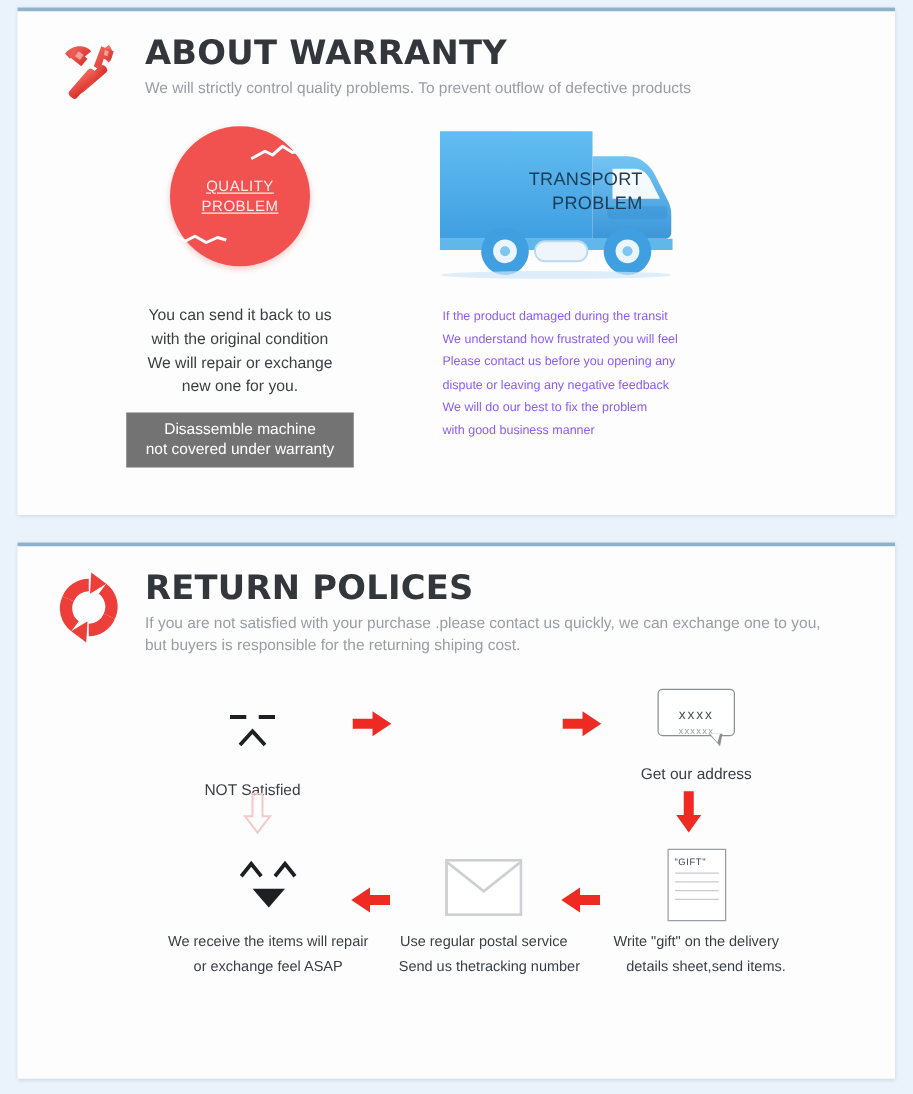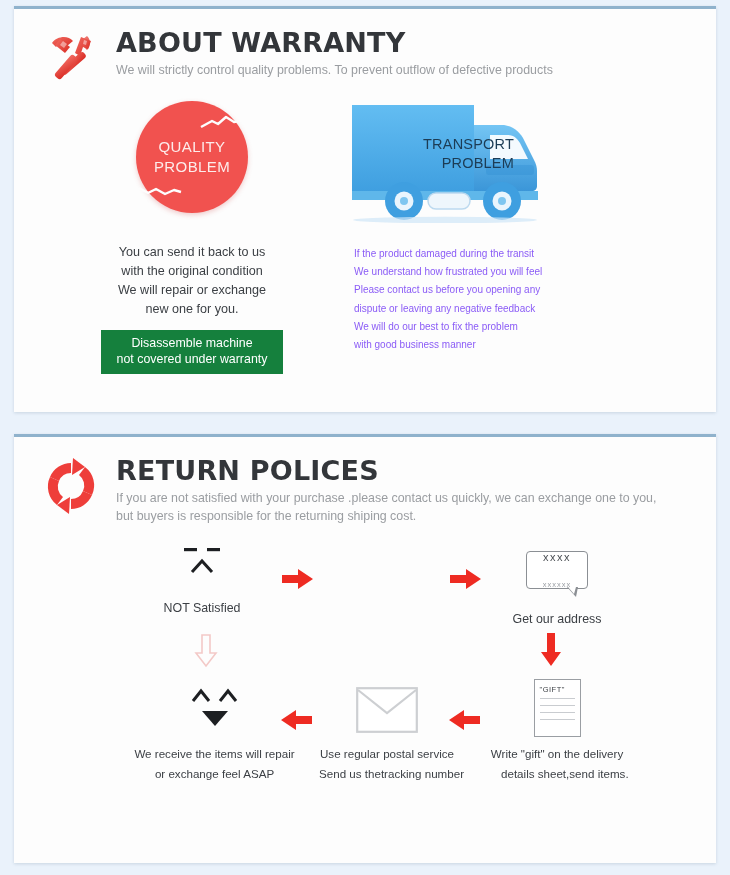--- a/index.html
+++ b/index.html
@@ -50,59 +50,59 @@
   .circle-wrap{height:128px;display:flex;justify-content:center;align-items:flex-start;}
   .circle{
     width:112px;height:112px;border-radius:50%;
     background:#f1524f;
     position:relative;
     display:flex;flex-direction:column;
     align-items:center;justify-content:center;
     box-shadow:0 2px 5px rgba(210,90,90,.30);
   }
   .circle span{
-    color:#fdeceb;font-size:15px;line-height:1.35;letter-spacing:.4px;
+    color:#fdeceb;font-size:12px;line-height:1.35;letter-spacing:.4px;text-decoration:underline;
   }
   .crack{position:absolute;}
   .crack svg{display:block;}
 
   .truck-wrap{height:128px;position:relative;}
   .truck-lbl{
     position:absolute;left:54px;top:34px;
     color:#1c3c55;font-size:14.5px;line-height:1.3;text-align:right;width:110px;
     letter-spacing:.2px;
   }
 
   .left-text{
     text-align:center;color:#3b3f44;font-size:12.6px;line-height:1.52;
     margin-top:14px;
   }
   .banner{
     margin:10px auto 18px auto;width:174px;
-    background:#15803d;color:#ffffff;
+    background:#737373;color:#ffffff;
     font-size:12.4px;line-height:1.35;text-align:center;
     padding:5px 4px 6px 4px;
   }
   .right-text{
     color:#8b5cf6;font-size:10px;line-height:1.82;margin-top:16px;padding-left:4px;
   }
 
   
   .flow{position:relative;margin-top:6px;height:268px;}
   .node{position:absolute;text-align:center;}
   .node-cap{
     color:#3b3f44;font-size:12.4px;line-height:1.42;margin-top:7px;white-space:nowrap;
   }
   .cap-sm{font-size:11.6px;}
   .icon-box{height:58px;display:flex;align-items:center;justify-content:center;}
   .arrow{position:absolute;}
   .bubble{
     width:60px;height:36px;border:1.4px solid #8b8f94;border-radius:4px;
     position:relative;display:flex;flex-direction:column;
-    align-items:center;justify-content:space-between;background:#fff;
+    align-items:center;justify-content:flex-end;background:#fff;
   }
   .bubble .l1{font-size:11px;color:#4a4e53;letter-spacing:1.5px;line-height:1;}
   .bubble .l2{font-size:7.5px;color:#9a9ea3;letter-spacing:1px;line-height:1;margin-top:3px;}
   .bubble:after{
     content:"";position:absolute;right:9px;bottom:-9px;
     width:0;height:0;border-left:9px solid transparent;
     border-right:2px solid transparent;border-top:10px solid #8b8f94;
   }
   .bubble:before{
     content:"";position:absolute;right:11px;bottom:-6px;z-index:2;
@@ -246,21 +246,21 @@
       </div>
       <div class="hdr-text">
         <div class="hdr-title">RETURN POLICES</div>
         <div class="hdr-sub">If you are not satisfied with your purchase .please contact us quickly, we can exchange one to you,</div>
         <div class="hdr-sub">but buyers is responsible for the returning shiping cost.</div>
       </div>
     </div>
 
     <div class="flow">
 
-      <div class="node" style="left:124px;top:4px;width:128px;">
+      <div class="node" style="left:124px;top:28px;width:128px;">
         <div class="icon-box">
           <svg width="52" height="44" viewBox="0 0 52 44">
             <rect x="8" y="6" width="13" height="3.2" fill="#1d1f22"></rect>
             <rect x="31" y="6" width="13" height="3.2" fill="#1d1f22"></rect>
             <path d="M16 30 L26 19 L36 30" stroke="#1d1f22" stroke-width="3" fill="none" stroke-linejoin="miter"></path>
           </svg>
         </div>
         <div class="node-cap">NOT Satisfied</div>
       </div>
 

